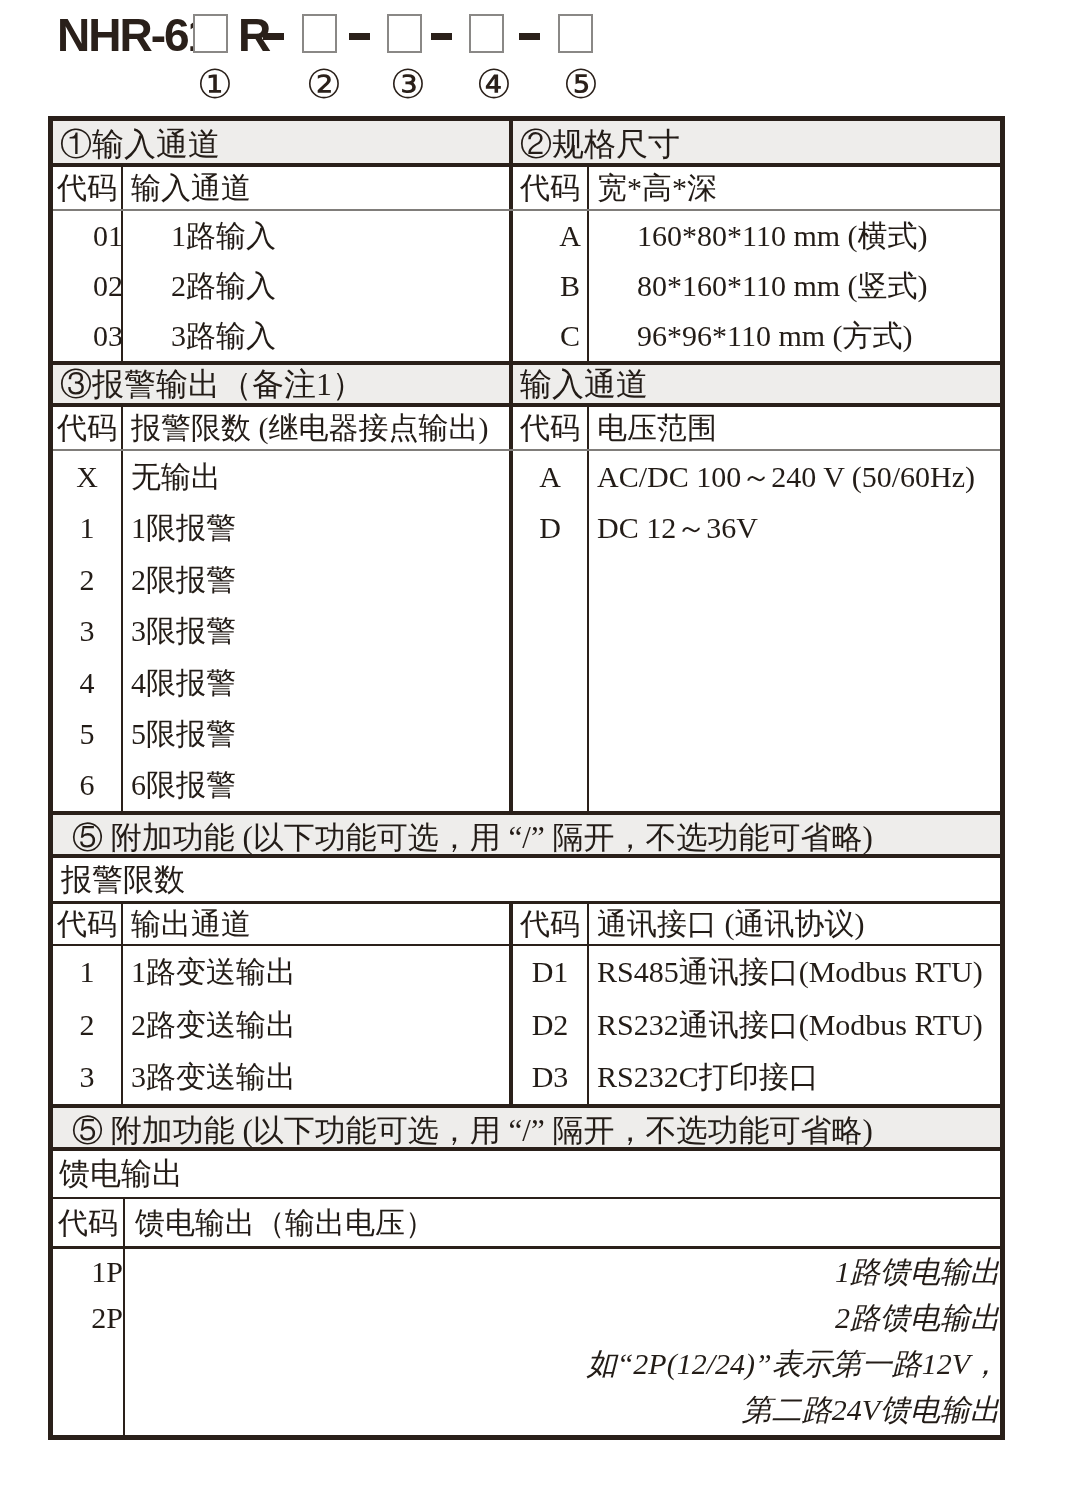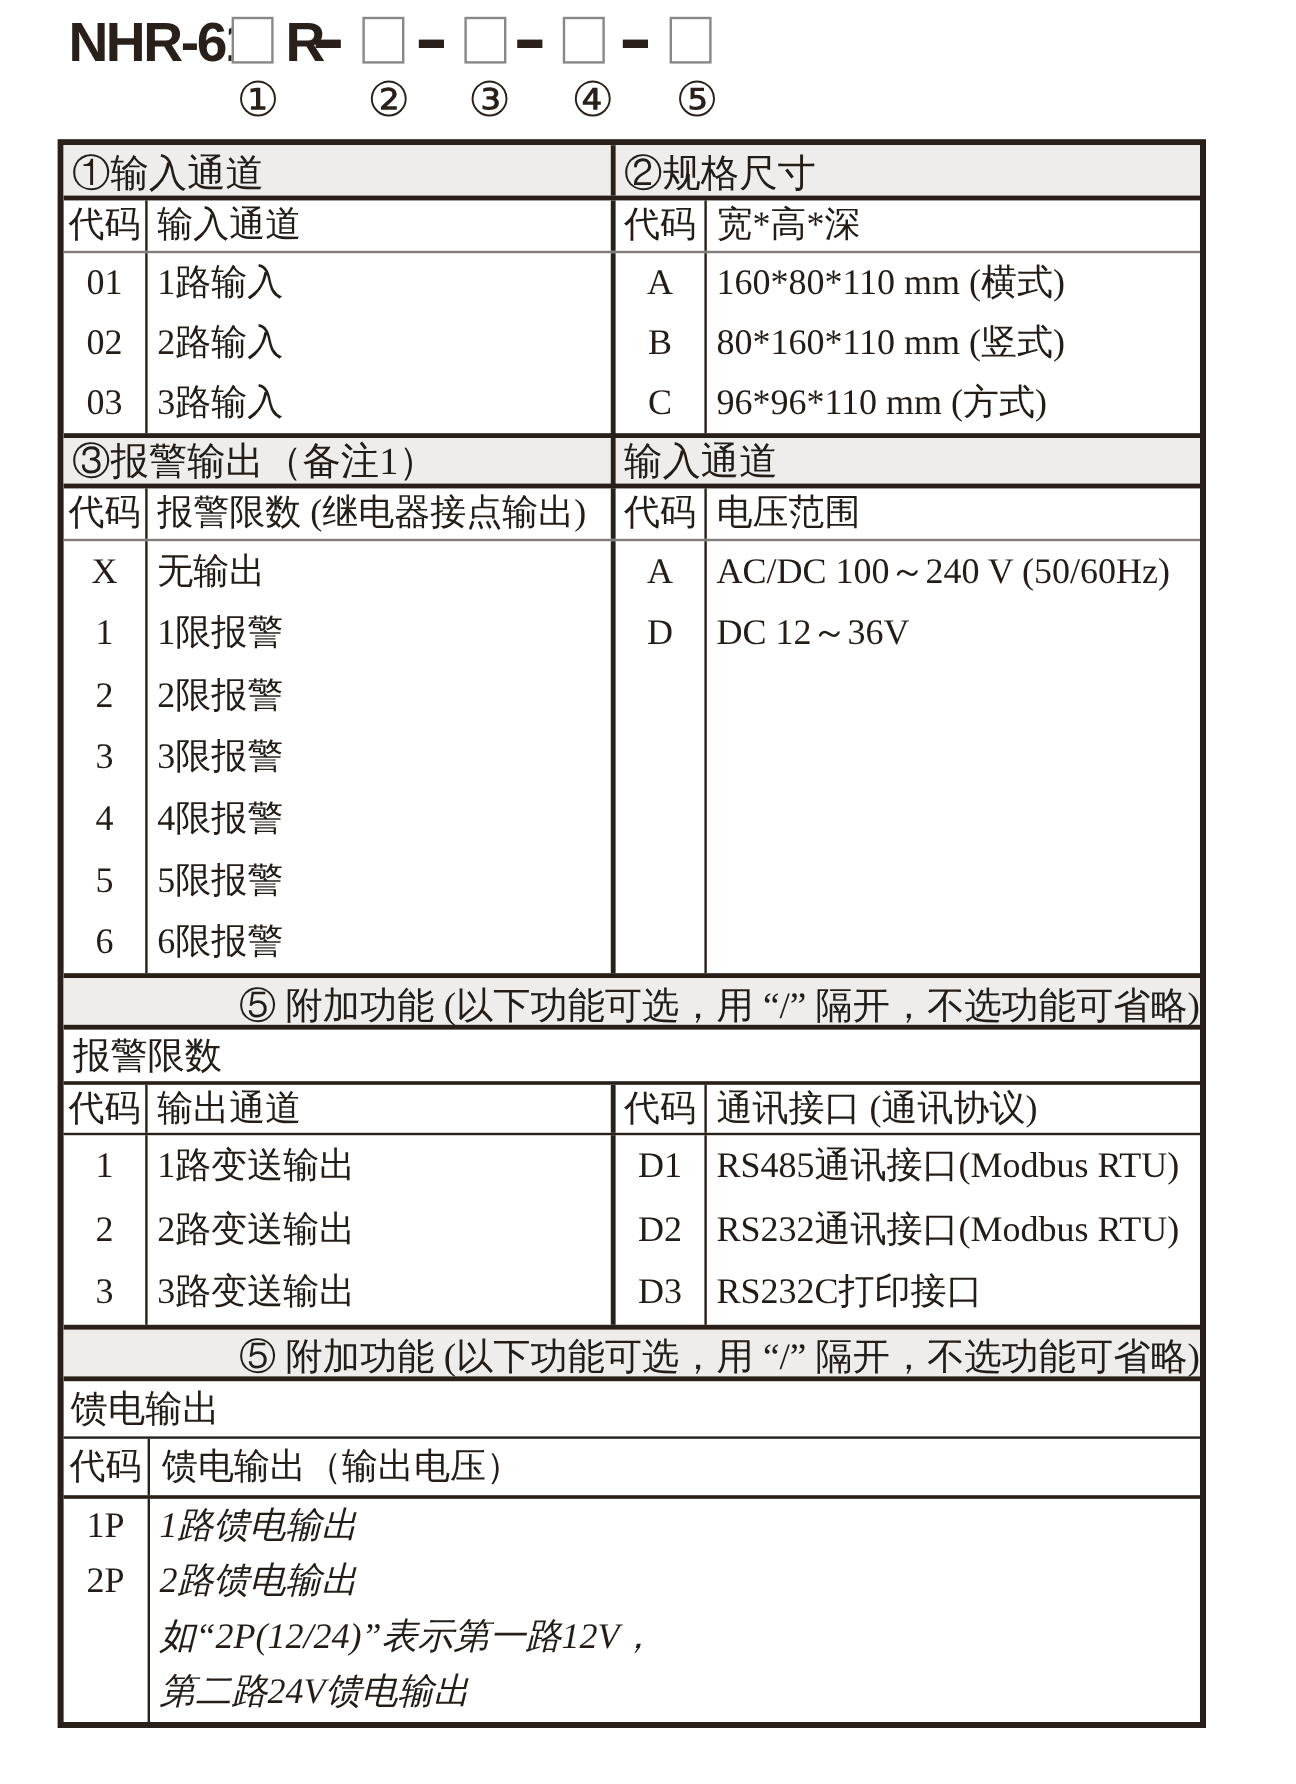--- a/index.html
+++ b/index.html
@@ -47,50 +47,50 @@
     position:absolute;left:48px;top:116px;width:957px;
     border:5px solid var(--dark);background:#fff;
   }
   .band2{display:flex;background:var(--gray);height:46px;border-bottom:4px solid var(--dark);}
   .band2.sep{border-top:4px solid var(--dark);align-items:center;}
   .band2 .bl{width:460px;border-right:4px solid var(--dark);padding-left:7px;font-size:32px;line-height:46px;white-space:nowrap;}
   .band2 .br{flex:1;padding-left:7px;font-size:32px;line-height:46px;white-space:nowrap;}
   .bandfull{
     background:var(--gray);height:47px;line-height:46px;
     border-top:4px solid var(--dark);border-bottom:4px solid var(--dark);
-    padding-left:19px;font-size:31px;white-space:nowrap;text-align:right;
+    padding-left:19px;font-size:31px;white-space:nowrap;
   }
   .hdr{display:flex;height:44px;border-bottom:2px solid var(--thin);font-size:30px;line-height:42px;}
   .hdr .hl{width:460px;border-right:4px solid var(--dark);display:flex;}
   .hdr .hr{flex:1;display:flex;}
   .code-h{width:70px;border-right:2px solid var(--dark);text-align:center;flex-shrink:0;white-space:nowrap;}
   .code-h.w76{width:76px;}
   .val-h{padding-left:8px;white-space:nowrap;}
   .dataflex{display:flex;font-size:30px;}
   .dataflex .dl{width:460px;border-right:4px solid var(--dark);display:flex;}
   .dataflex .dr{flex:1;display:flex;}
   .ccol{width:70px;border-right:2px solid var(--dark);flex-shrink:0;text-align:center;}
   .ccol.w76{width:76px;}
   .vcol{flex:1;padding-left:8px;}
   .ccol span,.vcol span{display:block;white-space:nowrap;}
-  .d1{height:150px;} .d1 span{line-height:50px;}
+  .d1{height:150px;} .d1 span{line-height:50px;margin-left:40px;}
   .d2{height:360px;} .d2 span{line-height:51.4px;}
   .d3{height:158px;} .d3 span{line-height:52.6px;}
   .subhdr{display:flex;height:46px;line-height:44px;font-size:31px;border-bottom:3px solid var(--dark);}
   .subhdr .sl{width:460px;border-right:4px solid var(--dark);padding-left:6px;white-space:nowrap;}
   .subhdr .sr{flex:1;padding-left:8px;white-space:nowrap;}
   .hdr.dkline{border-bottom:2px solid var(--dark);height:42px;line-height:40px;}
   .subfull{height:48px;line-height:46px;padding-left:6px;font-size:31px;border-bottom:2px solid var(--dark);white-space:nowrap;}
   .hdr4{display:flex;height:50px;line-height:48px;font-size:30px;border-bottom:3px solid var(--dark);}
   .hdr4 .code-h{width:72px;}
   .hdr4 .val-h{padding-left:10px;}
   .data4{display:flex;height:186px;font-size:30px;}
   .data4 .ccol{width:72px;}
   .data4 .vcol{font-style:italic;}
-  .data4 span{display:block;line-height:46px;white-space:nowrap;}
+  .data4 span{display:block;line-height:46px;white-space:nowrap;text-align:right;}
 </style>
 </head>
 <body>
 
 <div class="page">
 
   <span class="mtext m-prefix">NHR-61</span>
   <span class="cbox cb1"></span>
   <span class="mtext m-r">R</span>
   <span class="mdash md1"></span>

